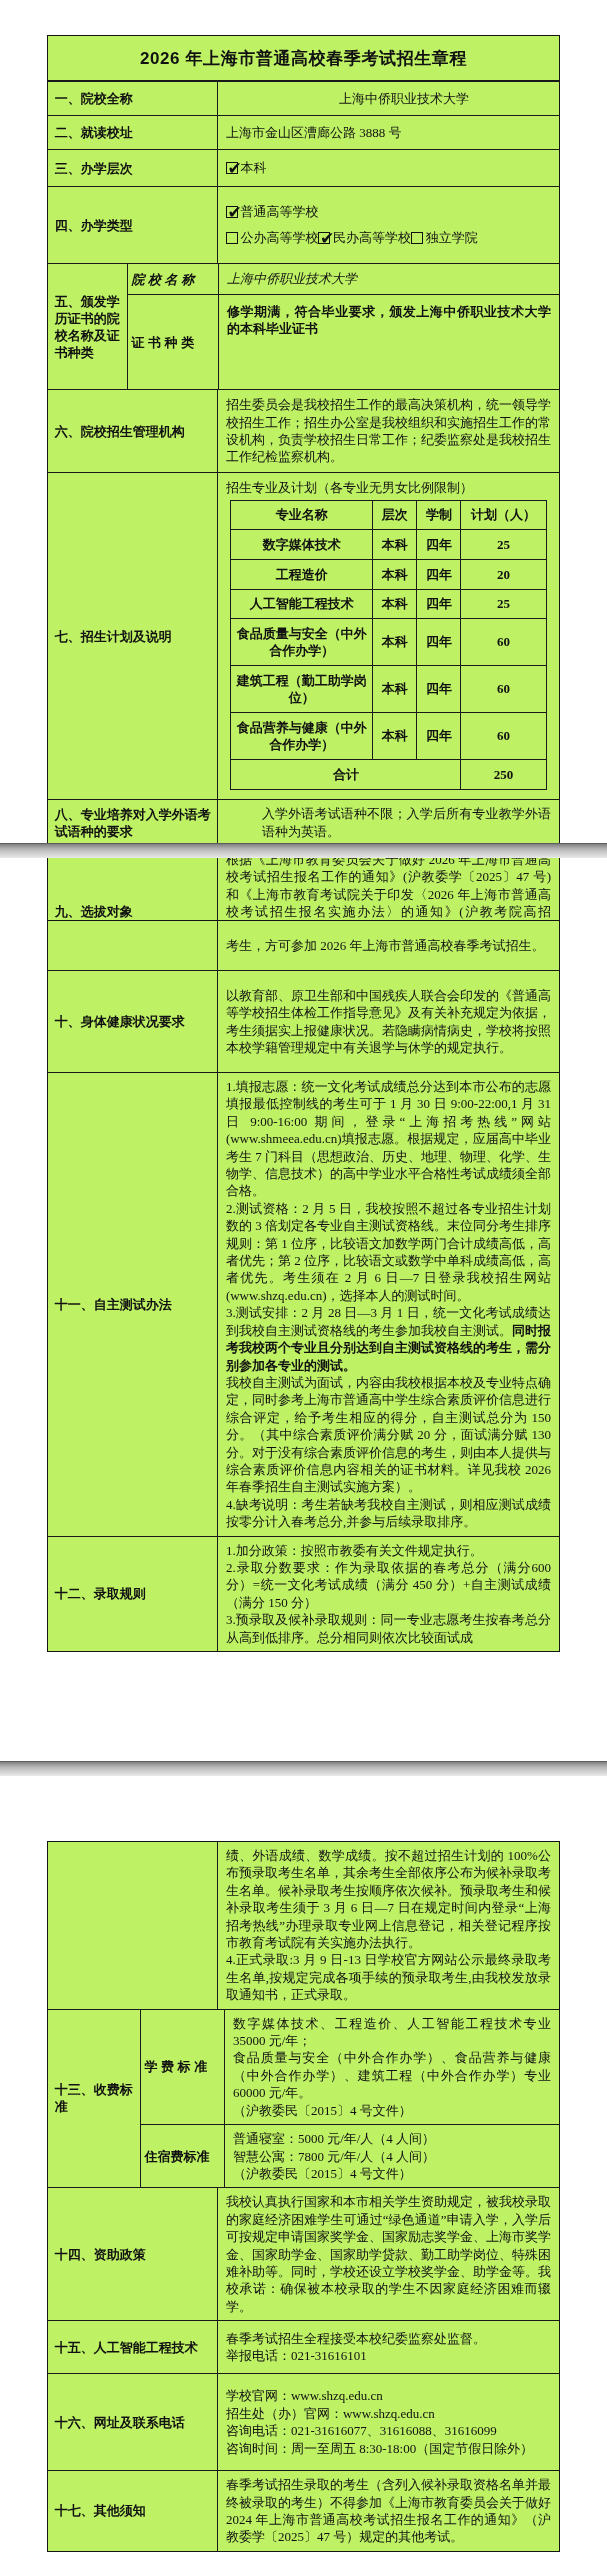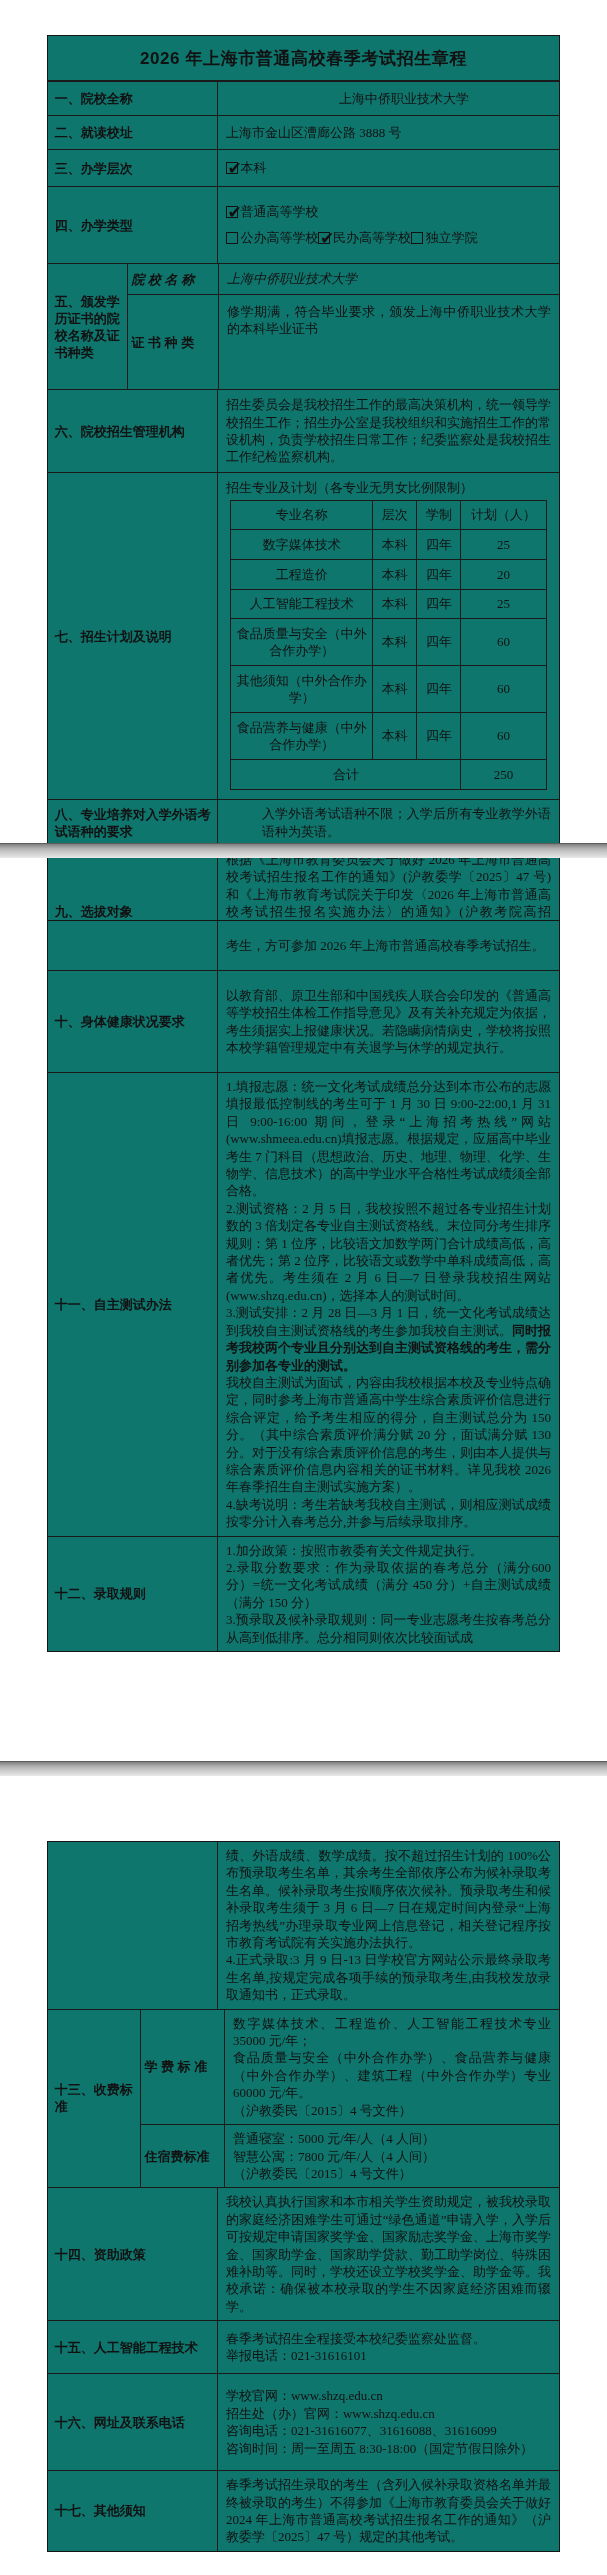--- a/index.html
+++ b/index.html
@@ -3,21 +3,21 @@
 <meta charset="utf-8">
 <style>
   html,body{margin:0;padding:0;background:#ffffff;}
   .canvas{position:relative;width:607px;height:2576px;background:#ffffff;overflow:hidden;
           font-family:"Liberation Serif","DejaVu Serif",serif;color:#111;}
   
   .pagebar{position:absolute;left:0;width:607px;height:14.6px;
            background:linear-gradient(180deg,#7f7f7f 0%,#b6b6b6 35%,#e9e9e9 100%);
            border-top:1.1px solid #5d5d5d;box-sizing:border-box;}
   
-  .sheet{position:absolute;left:47px;width:513px;background:#0f766e;
+  .sheet{position:absolute;left:47px;width:513px;background:#bef264;
          border:1.7px solid #151515;box-sizing:border-box;}
   .trow{display:grid;grid-template-columns:170px 1fr;border-top:1.1px solid #1a1a1a;}
   .trow:first-child{border-top:none;}
   .title-row{display:block;border-top:none;}
   .doc-title{min-height:44px;display:flex;align-items:center;justify-content:center;
              font-family:"Liberation Sans","DejaVu Sans",sans-serif;
              font-weight:bold;font-size:17px;letter-spacing:0.6px;}
   .title-row{border-bottom:0.6px solid #1a1a1a;}
   .lab{display:flex;align-items:center;padding:4.5px 4.5px 4.5px 6.7px;
        font-family:"Liberation Sans","DejaVu Sans",sans-serif;
@@ -42,21 +42,21 @@
   .subrow{display:grid;border-top:1.1px solid #1a1a1a;flex:1;}
   .subrow:first-child{border-top:none;}
   .split5 .subrow{grid-template-columns:91px 1fr;}
   .split13 .subrow{grid-template-columns:84px 1fr;}
   .sublab{display:flex;align-items:center;justify-content:flex-start;padding:3.4px 3.4px;
           font-family:"Liberation Sans","DejaVu Sans",sans-serif;font-weight:bold;
           font-size:13px;line-height:17px;border-right:1.1px solid #1a1a1a;box-sizing:border-box;}
   
   .plan-intro{display:block;padding:1.1px 0 2.2px 0;}
   table.plan{border-collapse:collapse;margin:1.1px auto 4.5px auto;width:calc(100% - 9px);}
-  table.plan td,table.plan th{border:1.1px solid #1a1a1a;font-weight:normal;
+  table.plan td,table.plan th{border:1.1px solid #1a1a1a;font-weight:bold;
         font-size:13px;text-align:center;vertical-align:middle;padding:5.6px 3.4px;}
   table.plan .c-name{width:45%;}
   table.plan .c-level{width:14%;}
   table.plan .c-dur{width:14%;}
   table.plan .c-cnt{width:27%;}
 </style>
 </head>
 <body>
 
 <div class="canvas">
@@ -94,21 +94,21 @@
 
     <div class="trow split5">
       <div class="lab">五、颁发学历证书的院校名称及证书种类</div>
       <div class="subcol">
         <div class="subrow" style="min-height:30px;font-style:italic;">
           <div class="sublab">院 校 名 称</div>
           <div class="val vcenter">上海中侨职业技术大学</div>
         </div>
         <div class="subrow" style="min-height:94px;">
           <div class="sublab">证 书 种 类</div>
-          <div class="val" style="padding-top:7.9px;">修学期满，符合毕业要求，颁发上海中侨职业技术大学的本科毕业证书</div>
+          <div class="val" style="padding-top:7.9px;font-weight:bold;">修学期满，符合毕业要求，颁发上海中侨职业技术大学的本科毕业证书</div>
         </div>
       </div>
     </div>
 
     <div class="trow" style="min-height:82px;">
       <div class="lab">六、院校招生管理机构</div>
       <div class="val vcenter">招生委员会是我校招生工作的最高决策机构，统一领导学校招生工作；招生办公室是我校组织和实施招生工作的常设机构，负责学校招生日常工作；纪委监察处是我校招生工作纪检监察机构。</div>
     </div>
 
     <div class="trow">
@@ -141,21 +141,21 @@
             <td>四年</td>
             <td>25</td>
           </tr>
           <tr>
             <td>食品质量与安全（中外合作办学）</td>
             <td>本科</td>
             <td>四年</td>
             <td>60</td>
           </tr>
           <tr>
-            <td>其他须知（中外合作办学）</td>
+            <td>建筑工程（勤工助学岗位）</td>
             <td>本科</td>
             <td>四年</td>
             <td>60</td>
           </tr>
           <tr>
             <td>食品营养与健康（中外合作办学）</td>
             <td>本科</td>
             <td>四年</td>
             <td>60</td>
           </tr>

